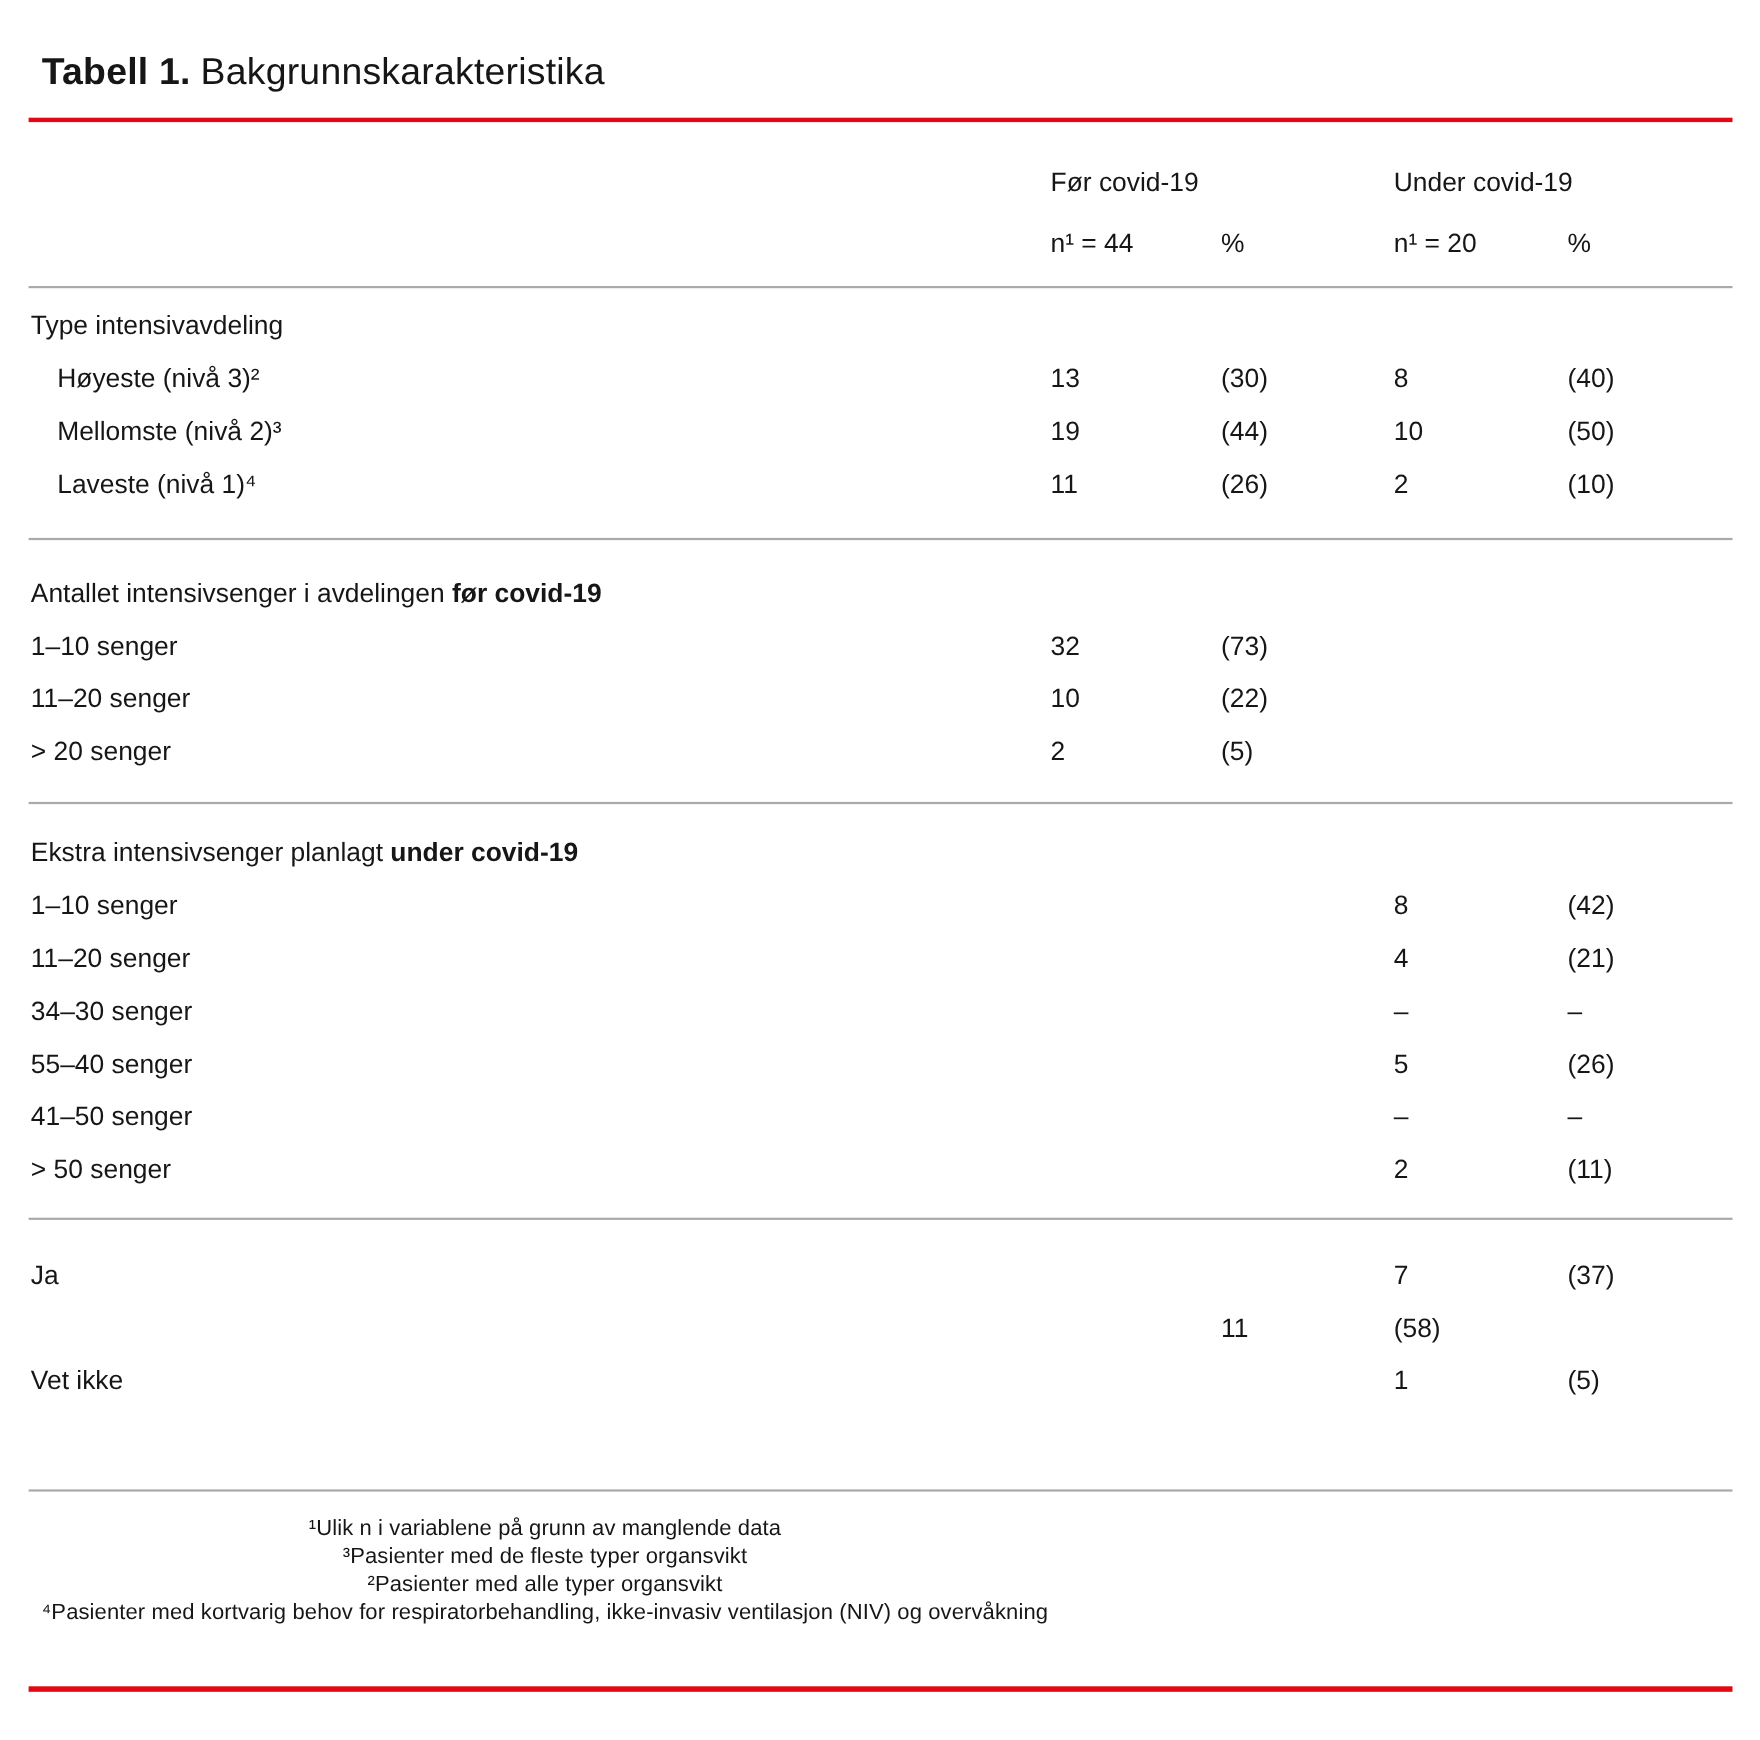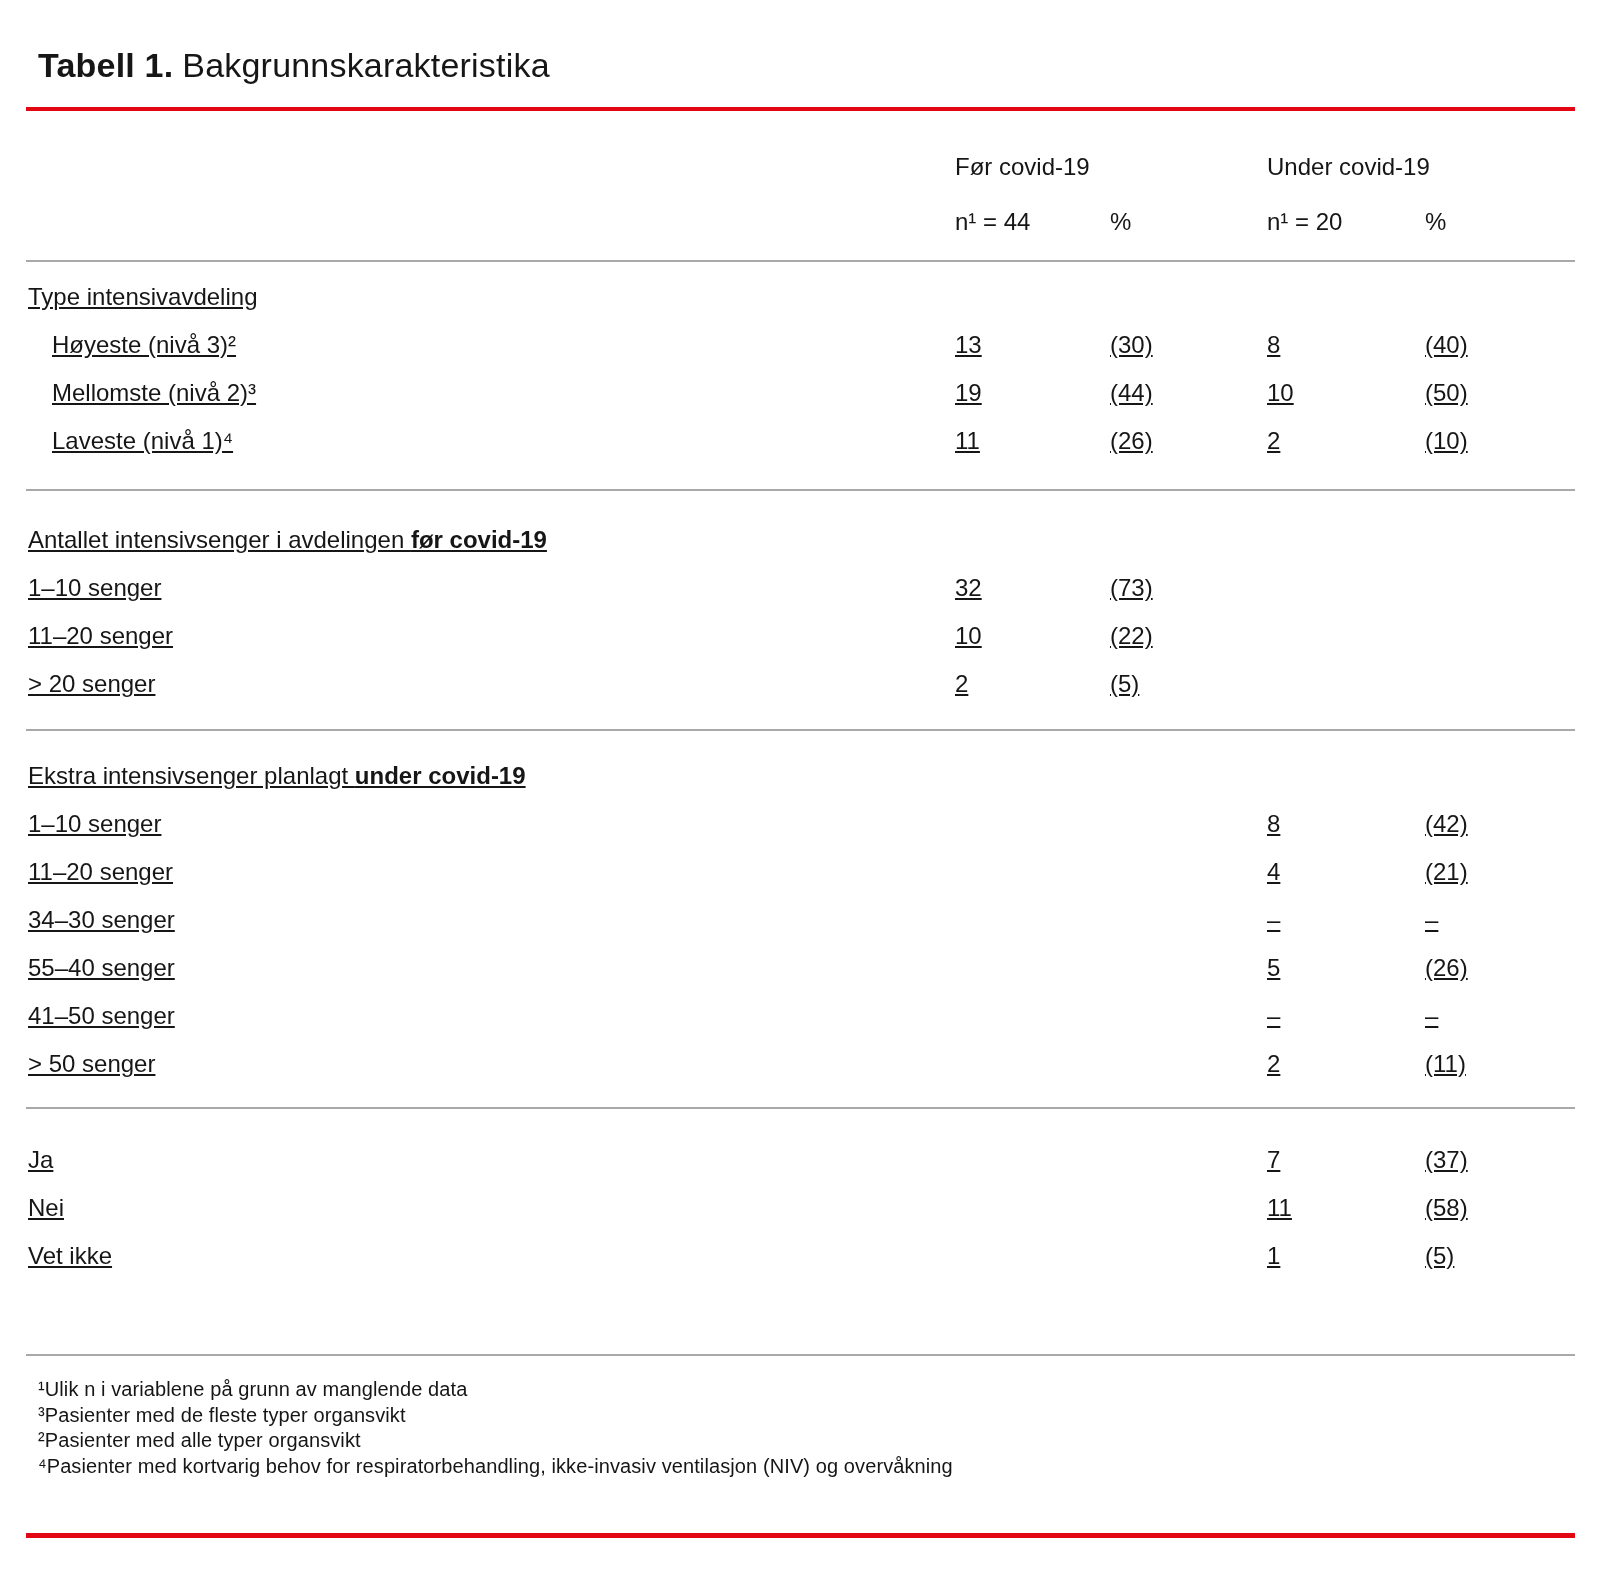--- a/index.html
+++ b/index.html
@@ -41,32 +41,33 @@
     display: grid;
     grid-template-columns: 927px 155px 157px 158px 1fr;
     padding-left: 28px;
     height: 48px;
     align-items: center;
     font-size: 24px;
     line-height: 48px;
     white-space: nowrap;
   }
   .colblock { position: absolute; left: 0; right: 0; }
-  .section  { position: absolute; left: 0; right: 16px; text-decoration: underline; }
+  .section  { position: absolute; left: 0; right: 16px; }
   .cell { overflow: visible; }
   .cell.indent { padding-left: 24px; }
   .bold { font-weight: 700; text-align: center; }
 
   .footnotes {
     position: absolute;
     left: 38px;
     top: 1377px;
     font-size: 20px;
     line-height: 25.5px;
     letter-spacing: 0.1px;
+    text-align: center;
   }
 </style>
 </head>
 <body>
 
 <div class="page">
 
   <h1 class="title">
     <span class="bold">Tabell 1.</span><span class="caption">Bakgrunnskarakteristika</span>
   </h1>
@@ -199,21 +200,20 @@
 
   <div class="section" style="top:1136px">
     <div class="grid">
       <div class="cell label">Ja</div>
       <div class="cell"></div>
       <div class="cell"></div>
       <div class="cell">7</div>
       <div class="cell">(37)</div>
     </div>
     <div class="grid">
-      <div class="cell label">Nei</div>
       <div class="cell"></div>
       <div class="cell"></div>
       <div class="cell">11</div>
       <div class="cell">(58)</div>
     </div>
     <div class="grid">
       <div class="cell label">Vet ikke</div>
       <div class="cell"></div>
       <div class="cell"></div>
       <div class="cell">1</div>

